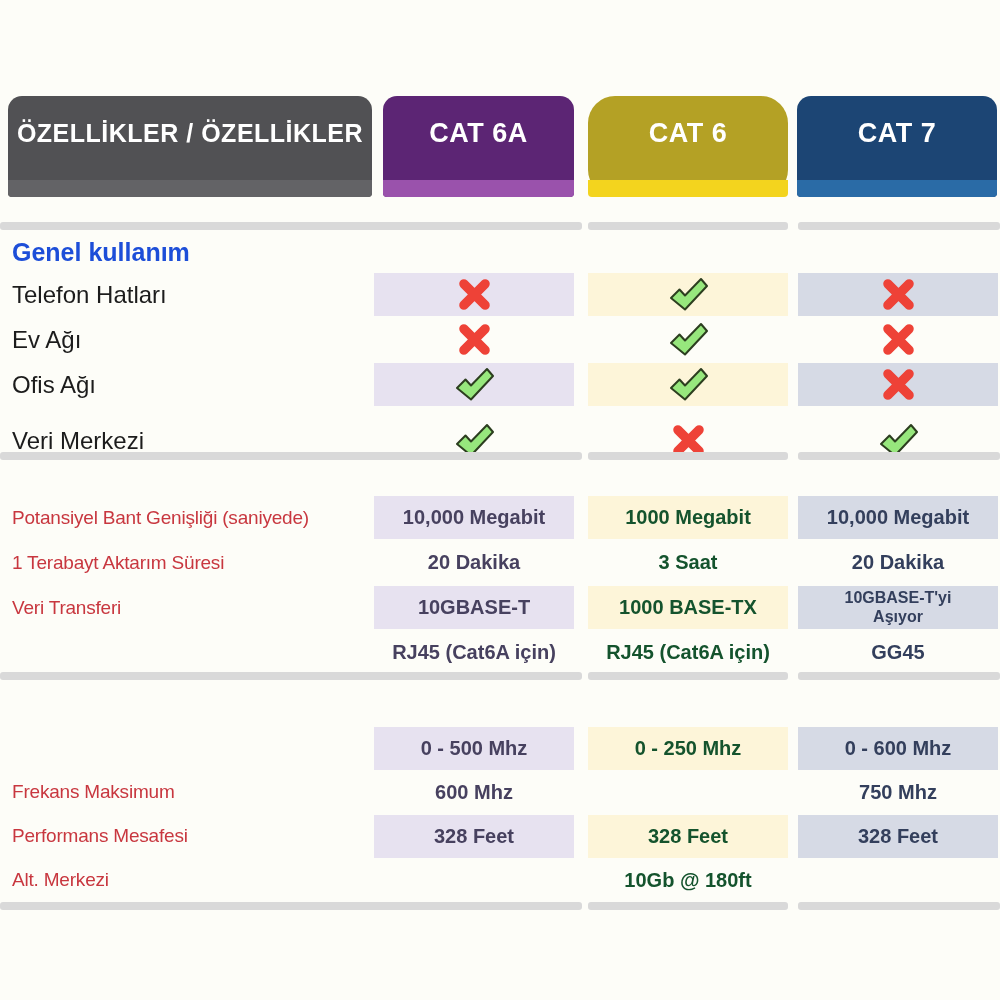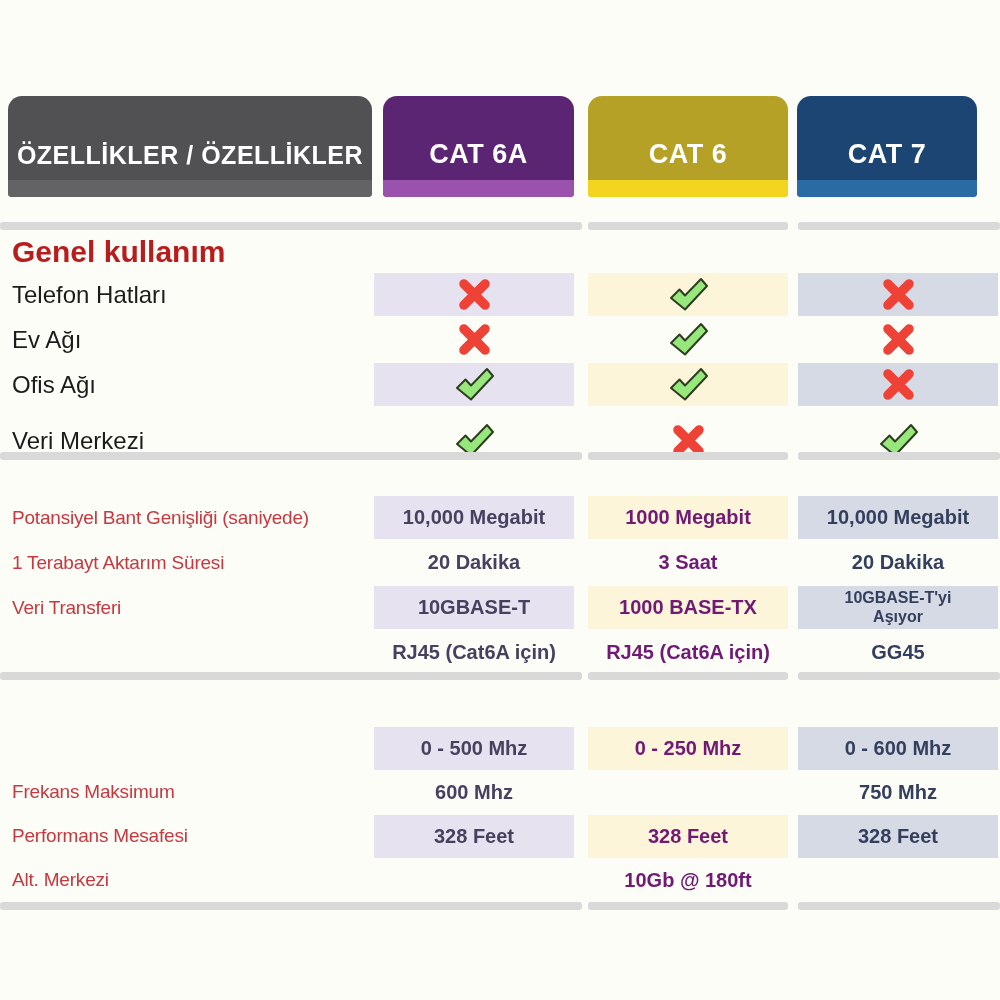--- a/index.html
+++ b/index.html
@@ -9,60 +9,60 @@
     background:#fdfdf8;
     position:relative;
     overflow:hidden;
   }
   .stage { position:absolute; top:0; left:0; width:1000px; height:1000px; }
 
   
   .tab {
     position:absolute; top:96px; height:101px;
     border-radius:14px 14px 4px 4px;
-    display:flex; align-items:flex-end; justify-content:center;
+    display:flex; align-items:center; justify-content:center;
     color:#ffffff; font-weight:bold; font-size:27px;
     letter-spacing:0.5px; padding-bottom:27px;
   }
   .tab .strip {
     position:absolute; left:0; right:0; bottom:0; height:17px;
     border-radius:0 0 4px 4px;
   }
   .tab-label   { left:8px;   width:364px; background:#515154; font-size:25px; }
   .tab-label .strip { background:#636366; }
   .tab-cat6a   { left:383px; width:191px; background:#5c2574; }
   .tab-cat6a .strip { background:#9a52ac; }
-  .tab-cat6    { left:588px; width:200px; background:#b4a125; }
+  .tab-cat6    { left:588px; width:200px; background:#b4a125;border-radius:27px; }
   .tab-cat6 .strip { background:#f3d41e; }
-  .tab-cat7    { left:797px; width:180px; background:#1c4574; }
+  .tab-cat7    { left:797px; width:200px; background:#1c4574; }
   .tab-cat7 .strip { background:#2a6ba6; }
 
   
   .divider { position:absolute; height:8px; background:#d9d9d9; border-radius:3px; }
   .seg-a { left:0;     width:582px; }
   .seg-b { left:588px; width:200px; }
   .seg-c { left:798px; width:202px; }
 
   
   .section-title {
     position:absolute; left:12px; width:360px; height:42px;
-    line-height:42px; font-weight:bold; font-size:30px; color:#b91c1c;
+    line-height:42px; font-weight:bold; font-size:25px; color:#1d4ed8;
   }
 
   
   .row { position:absolute; left:0; width:1000px; height:45px; }
   .cell { position:absolute; top:0; height:100%; display:flex; align-items:center; }
   .cell.lbl {
     left:0; width:374px; padding-left:12px;
     font-size:24px; color:#1c1c1c;
   }
   .cell.lbl.red { font-size:19px; font-weight:normal; color:#c8373f; letter-spacing:-0.2px; }
   .cell.v { justify-content:center; font-weight:bold; font-size:20px; }
   .c1 { left:374px; width:200px; color:#47415f; }
-  .c2 { left:588px; width:200px; color:#701a75; }
+  .c2 { left:588px; width:200px; color:#14532d; }
   .c3 { left:798px; width:200px; color:#333f5c; }
   .c1.striped { background:#e7e2f0; top:1px; height:43px; }
   .c2.striped { background:#fdf5d9; top:1px; height:43px; }
   .c3.striped { background:#d6dae5; top:1px; height:43px; }
   .cell.v.small { font-size:16px; line-height:1.15; text-align:center; }
   .cell.v.small span { display:block; }
   .mark { display:flex; align-items:center; justify-content:center; }
 </style>
 </head>
 <body>

